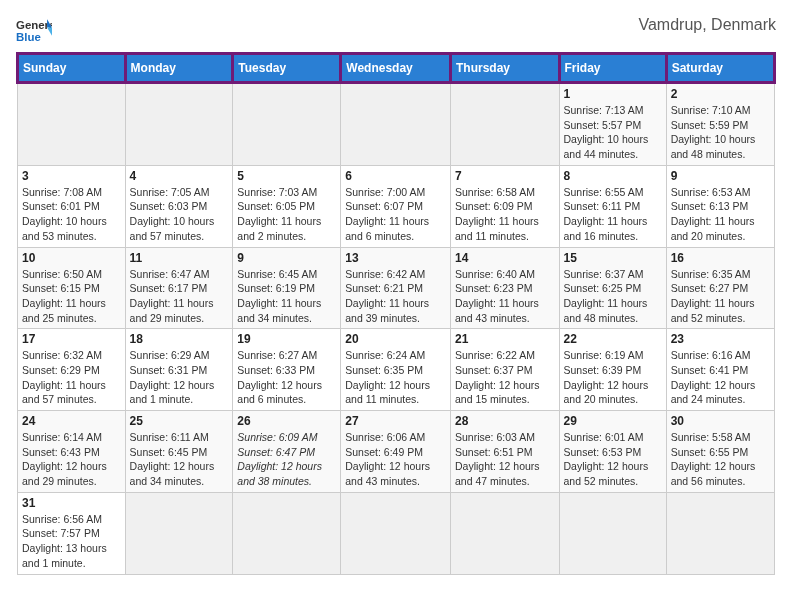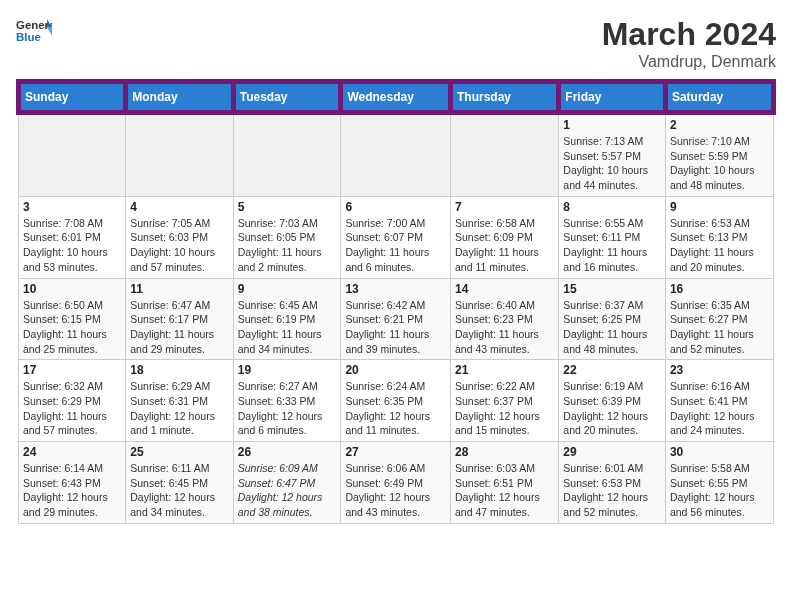--- a/index.html
+++ b/index.html
@@ -43,21 +43,21 @@
       border-collapse: collapse;
       font-size: 11px;
     }
     .calendar thead th {
       background-color: #2a7fd4;
       color: #fff;
       padding: 6px 4px;
       text-align: left;
       font-size: 12px;
       font-weight: bold;
-      border: 5px solid #701a75;
+      border: 3px solid #701a75;
     }
     .calendar tbody td {
       border: 1px solid #ccc;
       vertical-align: top;
       padding: 3px 4px;
       width: 113px;
       height: 80px;
       background: #fff;
     }
     .calendar tbody tr:nth-child(odd) td {
@@ -88,21 +88,20 @@
 <div class="header-area">
   <div class="logo">
     <svg class="logo-icon" viewBox="0 0 44 34">
       <text x="0" y="16" font-size="14" font-family="Arial" fill="#333" font-weight="bold">General</text>
       <text x="0" y="30" font-size="14" font-family="Arial" fill="#1a6fc4" font-weight="bold">Blue</text>
       <polygon points="38,4 44,14 38,14" fill="#1a6fc4"></polygon>
       <polygon points="38,14 44,14 44,24" fill="#4ab0e8"></polygon>
     </svg>
   </div>
   <div class="title-area">
-    <h1>March 2024</h1>
     <h2>Vamdrup, Denmark</h2>
   </div>
 </div>
 
 <table class="calendar">
   <thead>
     <tr>
       <th>Sunday</th>
       <th>Monday</th>
       <th>Tuesday</th>
@@ -331,14 +330,29 @@
 and 52 minutes.</div>
         </td>
         <td>
           <span class="day-number">30</span>
           <div class="day-info" style="white-space: pre-line;">Sunrise: 5:58 AM
 Sunset: 6:55 PM
 Daylight: 12 hours
 and 56 minutes.</div>
         </td>
       </tr>
+      <tr class="last-row">
+        <td>
+          <span class="day-number">31</span>
+          <div class="day-info" style="white-space: pre-line;">Sunrise: 6:56 AM
+Sunset: 7:57 PM
+Daylight: 13 hours
+and 1 minute.</div>
+        </td>
+        <td class="empty"></td>
+        <td class="empty"></td>
+        <td class="empty"></td>
+        <td class="empty"></td>
+        <td class="empty"></td>
+        <td class="empty"></td>
+      </tr>
     </tbody>
 </table>
 
 </body></html>

